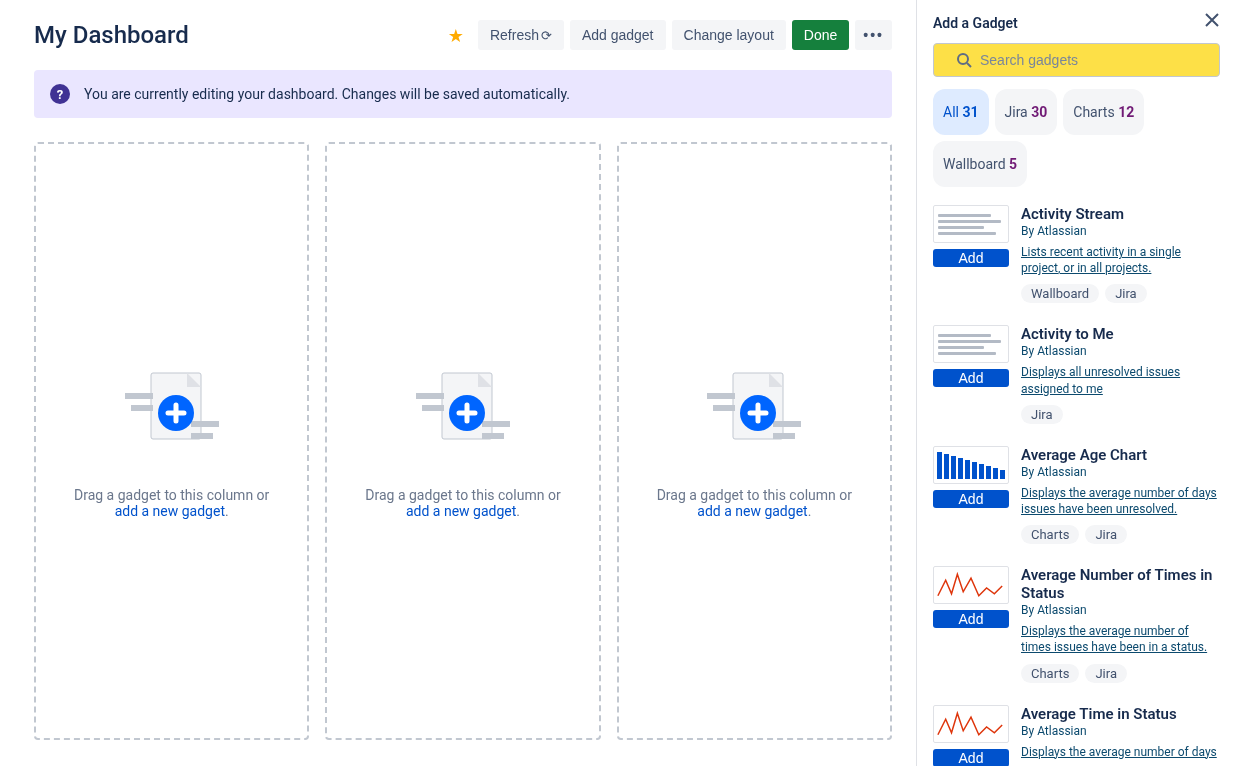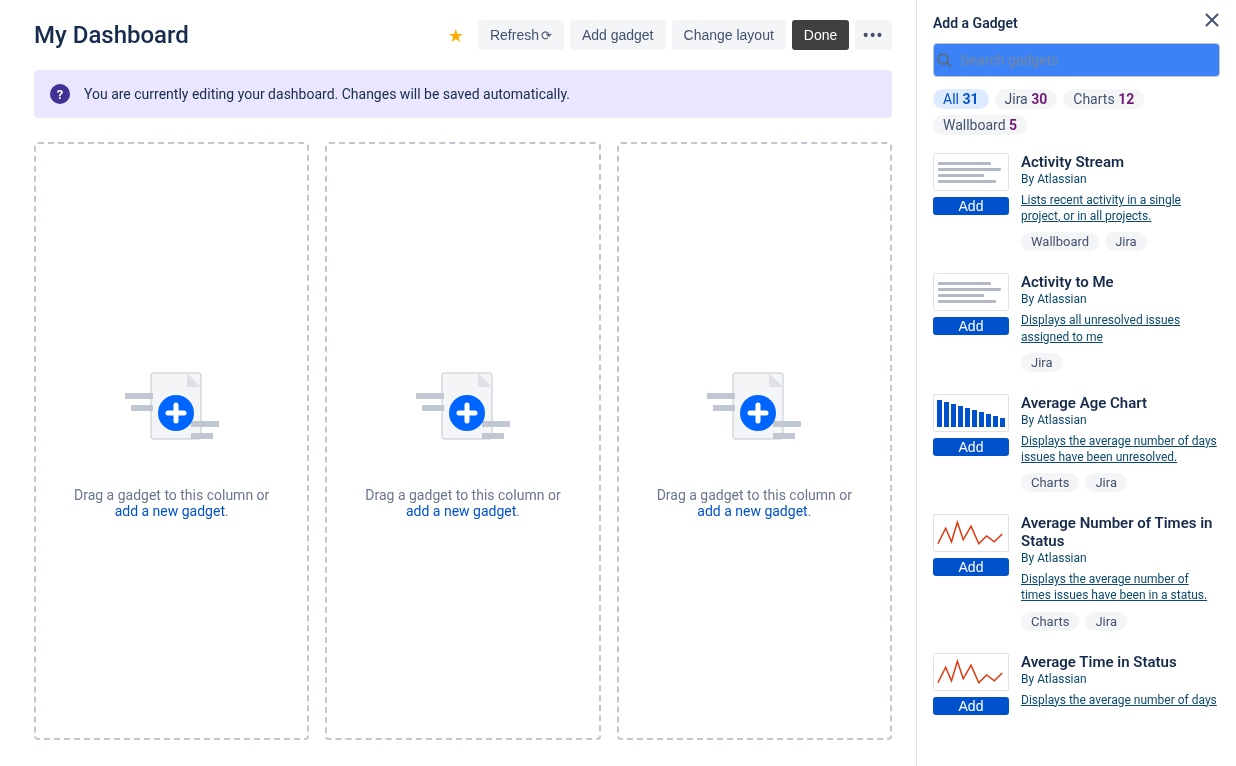--- a/index.html
+++ b/index.html
@@ -45,21 +45,21 @@
     border-radius: 3px;
     padding: 7px 12px;
     font-size: 14px;
     color: #42526E;
     cursor: pointer;
     display: inline-flex;
     align-items: center;
     gap: 2px;
   }
   .btn.primary {
-    background: #404040;
+    background: #15803d;
     color: #fff;
   }
   .btn.iconbtn {
     padding: 7px 8px;
   }
   .refresh-icon {
     font-size: 13px;
   }
   .more-dots {
     letter-spacing: 2px;
@@ -136,45 +136,45 @@
     color: #42526E;
     cursor: pointer;
     background: none;
     border: none;
   }
   .search {
     display: flex;
     align-items: center;
     border: 1px solid #c1c7d0;
     border-radius: 4px;
-    padding: 8px 2px;
+    padding: 8px 22px;
     gap: 8px;
     margin-bottom: 12px;
-    background: #3b82f6;
+    background: #fde047;
   }
   .search input {
     border: none;
     outline: none;
     background: transparent;
     font-size: 14px;
     flex: 1;
     color: #172B4D;
   }
   .search input::placeholder { color: #7A869A; }
   .search svg { color: #5E6C84; }
   .chips {
     display: flex;
     gap: 6px;
     margin-bottom: 18px;
     flex-wrap: wrap;
   }
   .chip {
     background: #f4f5f7;
     border-radius: 12px;
-    padding: 2px 10px;
+    padding: 15px 10px;
     font-size: 14px;
     color: #42526E;
     cursor: pointer;
   }
   .chip .count { font-weight: 700; color: #701a75; }
   .chip.active {
     background: #DEEBFF;
     color: #0052CC;
   }
   .chip.active .count { color: #0052CC; }

